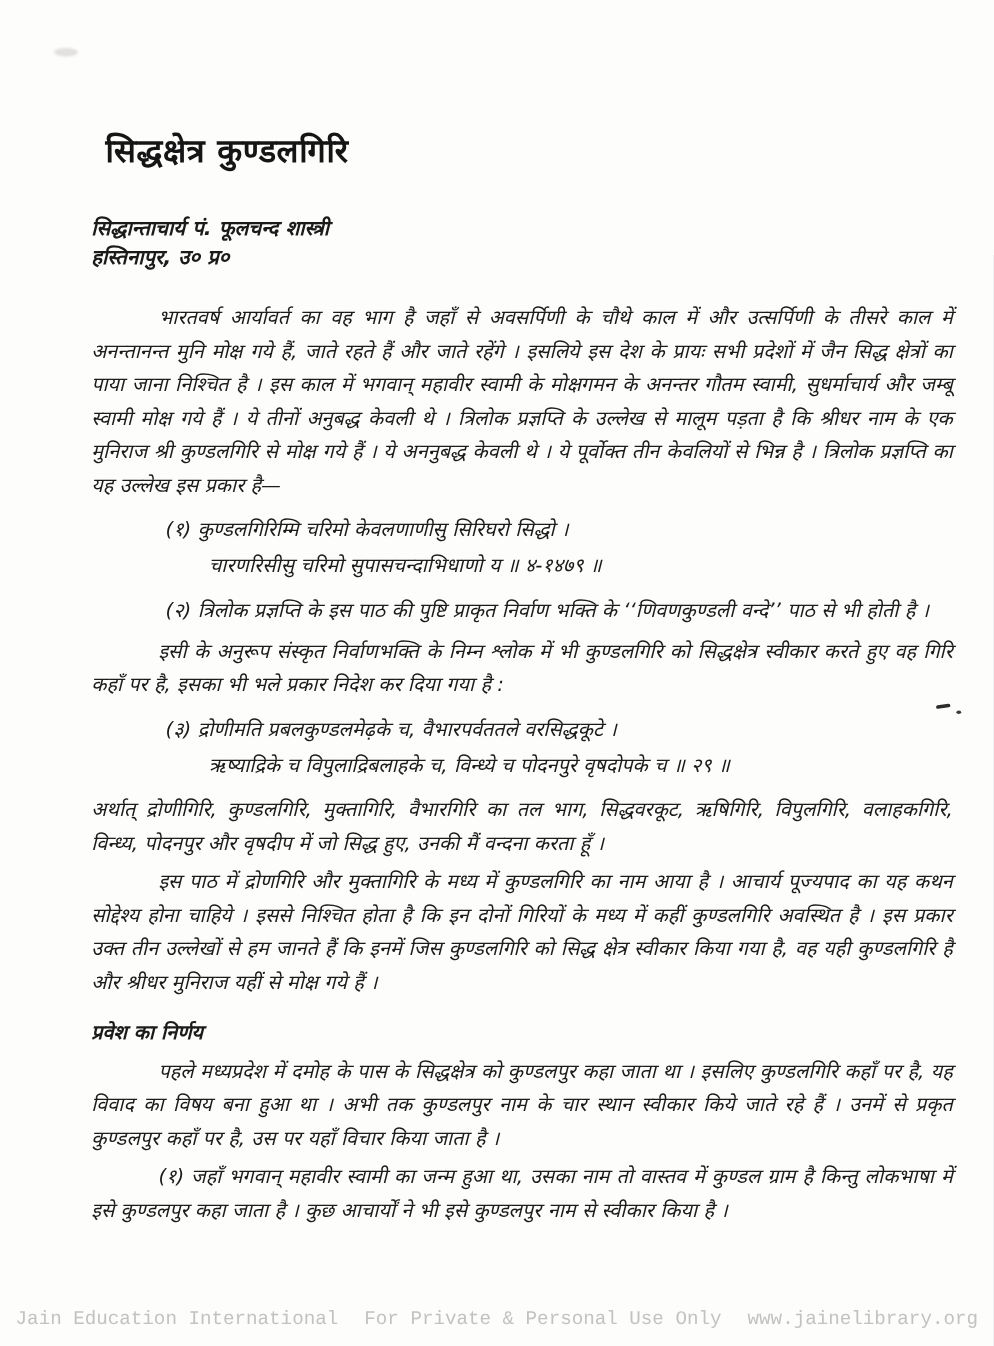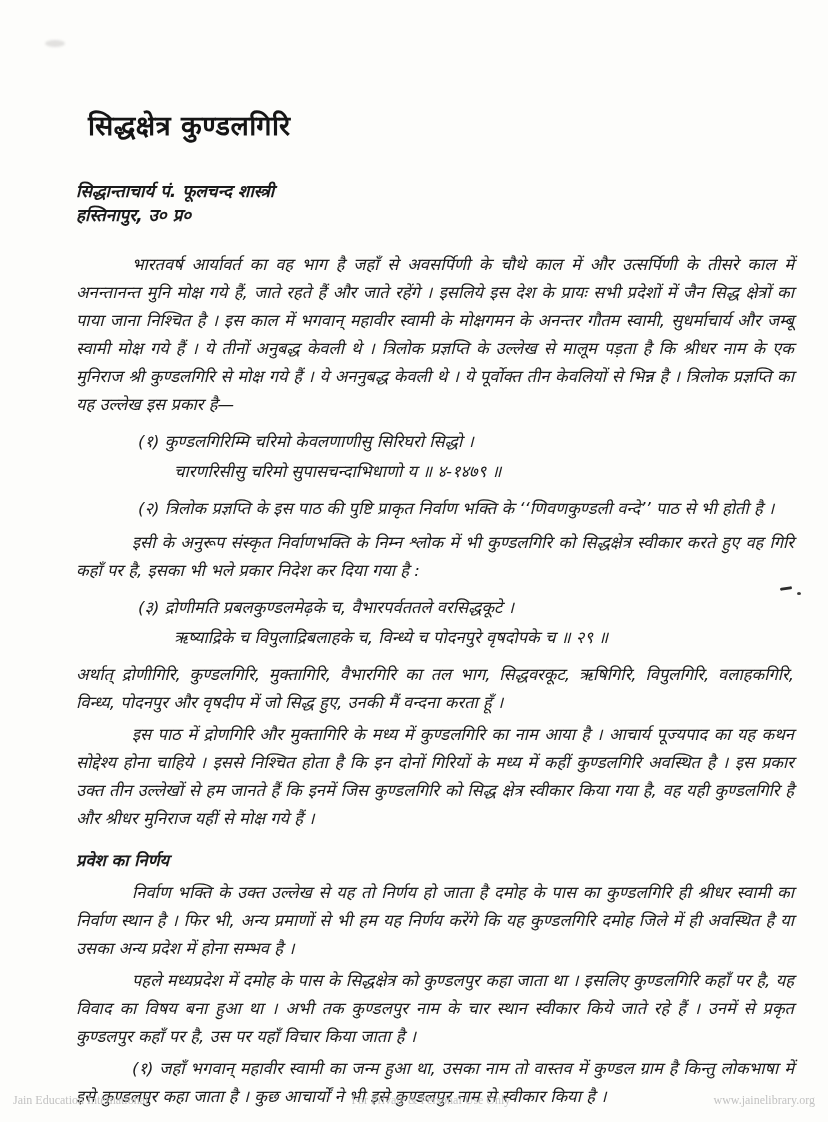--- a/index.html
+++ b/index.html
@@ -76,22 +76,22 @@
   }
   .footer {
     position: absolute;
     left: 0;
     right: 0;
     bottom: 14px;
     display: flex;
     justify-content: space-between;
     align-items: baseline;
     padding: 0 13px;
-    font-family: Liberation Serif, serif;
-    font-size: 12px;
+    font-family: Liberation Mono, monospace;
+    font-size: 16px;
     color: #c2c2c2;
   }
   .smudge {
     position: absolute;
     left: 45px;
     top: 40px;
     width: 20px;
     height: 7px;
     background: #e2e1df;
     border-radius: 50%;
@@ -152,21 +152,20 @@
         <div class="vline1">(३) द्रोणीमति  प्रबलकुण्डलमेढ़के  च,  वैभारपर्वततले  वरसिद्धकूटे ।</div>
         <div class="vline2">ऋष्याद्रिके च विपुलाद्रिबलाहके च, विन्ध्ये च पोदनपुरे वृषदोपके च ॥ २९ ॥</div>
       </div>
 
       <p class="para">अर्थात् द्रोणीगिरि, कुण्डलगिरि, मुक्तागिरि, वैभारगिरि का तल भाग, सिद्धवरकूट, ऋषिगिरि, विपुलगिरि, वलाहकगिरि, विन्ध्य, पोदनपुर और वृषदीप में जो सिद्ध हुए, उनकी मैं वन्दना करता हूँ ।</p>
 
       <p class="para indent">इस पाठ में द्रोणगिरि और मुक्तागिरि के मध्य में कुण्डलगिरि का नाम आया है ।  आचार्य पूज्यपाद का यह कथन सोद्देश्य होना चाहिये ।  इससे निश्चित होता है कि इन दोनों गिरियों के मध्य में कहीं कुण्डलगिरि अवस्थित है । इस प्रकार उक्त तीन उल्लेखों से हम जानते हैं कि इनमें जिस कुण्डलगिरि को सिद्ध क्षेत्र स्वीकार किया गया है, वह यही कुण्डलगिरि है और श्रीधर मुनिराज यहीं से मोक्ष गये हैं ।</p>
 
       <h2 class="section-heading">प्रवेश का निर्णय</h2>
 
-      <p class="para indent">निर्वाण भक्ति के उक्त उल्लेख से यह तो निर्णय हो जाता है दमोह के पास का कुण्डलगिरि ही श्रीधर स्वामी का निर्वाण स्थान है ।  फिर भी, अन्य प्रमाणों से भी हम यह निर्णय करेंगे कि यह कुण्डलगिरि दमोह जिले में ही अवस्थित है या उसका अन्य प्रदेश में होना सम्भव है ।</p>
 
       <p class="para indent">पहले मध्यप्रदेश में दमोह के पास के सिद्धक्षेत्र को कुण्डलपुर कहा जाता था ।  इसलिए कुण्डलगिरि कहाँ पर है, यह विवाद का विषय बना हुआ था ।  अभी तक कुण्डलपुर नाम के चार स्थान स्वीकार किये जाते रहे हैं ।  उनमें से प्रकृत कुण्डलपुर कहाँ पर है, उस पर यहाँ विचार किया जाता है ।</p>
 
       <p class="para indent">(१) जहाँ भगवान् महावीर स्वामी का जन्म हुआ था, उसका नाम तो वास्तव में कुण्डल ग्राम है किन्तु लोकभाषा में इसे कुण्डलपुर कहा जाता है । कुछ आचार्यों ने भी इसे कुण्डलपुर नाम से स्वीकार किया है ।</p>
 
     </div>
   </div>
 
   <div class="footer">
     <span>Jain Education International</span>

